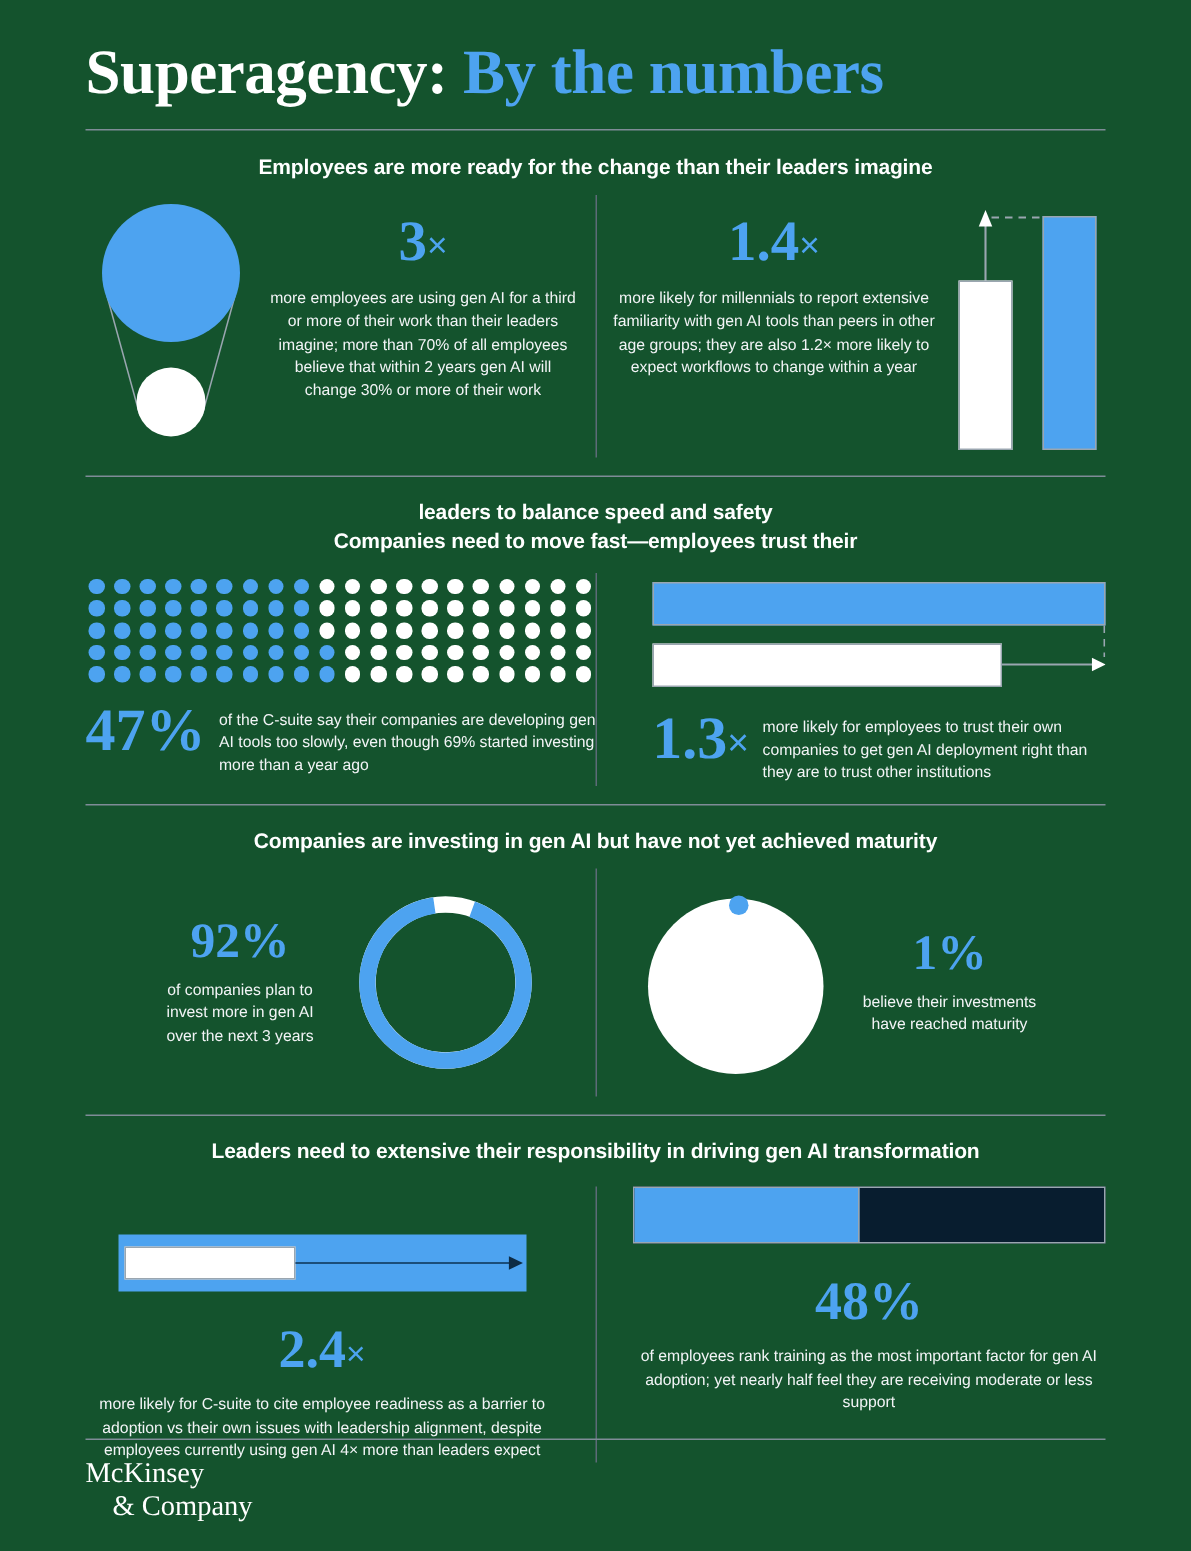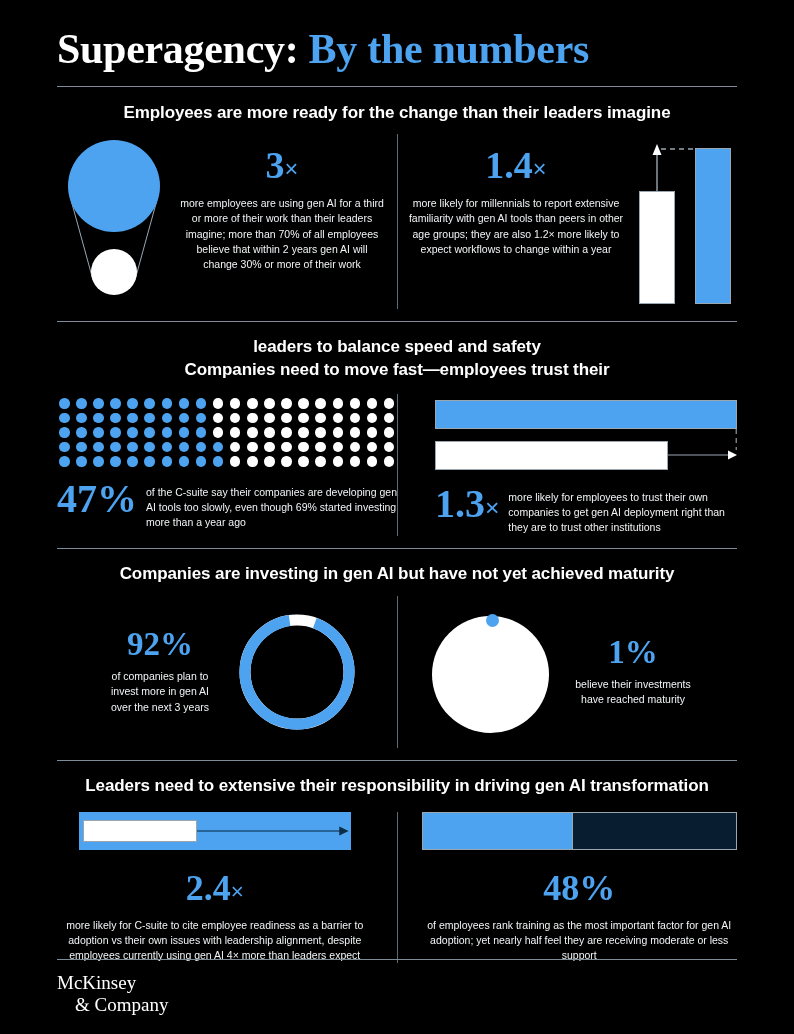--- a/index.html
+++ b/index.html
@@ -14,21 +14,21 @@
     height: 1034px;
     font-family: "Liberation Sans", sans-serif;
     color: #ffffff;
     overflow: hidden;
     position: relative;
   }
 
   .page {
     width: 794px;
     height: 1034px;
-    background: #000000;
+    background: #14532d;
     padding: 0 57px;
     position: relative;
   }
 
   
   .title-wrap {
     padding-top: 26px;
   }
   .main-title {
     font-family: "Liberation Serif", serif;
@@ -46,21 +46,21 @@
     background: #7f8c97;
     width: 100%;
   }
   .rule.top-rule { margin-top: 14px; }
 
   
   .section { position: relative; }
 
   .section-head {
     text-align: center;
-    font-size: 17px;
+    font-size: 14px;
     font-weight: bold;
     line-height: 1.35;
     color: #ffffff;
     letter-spacing: -0.1px;
   }
 
   .sec1 .section-head { padding-top: 15px; }
   .sec2 .section-head { padding-top: 14px; }
   .sec3 .section-head { padding-top: 14px; }
   .sec4 .section-head { padding-top: 14px; }
@@ -271,21 +271,21 @@
     border-radius: 50%;
     background: #4da3f0;
   }
 
   
   .sec4-row {
     display: flex;
     margin-top: 14px;
     position: relative;
   }
-  .sec4-left { flex: 1 1 0; padding-right: 22px; }
+  .sec4-left { flex: 1 1 0; padding-right: 22px; margin-top: 32px; }
   .sec4-right { flex: 1 1 0; padding-left: 27px; }
 
   .nested-bar {
     position: relative;
     height: 38px;
     background: #4da3f0;
     margin: 0 22px 0 22px;
   }
   .nested-inner {
     position: absolute;

